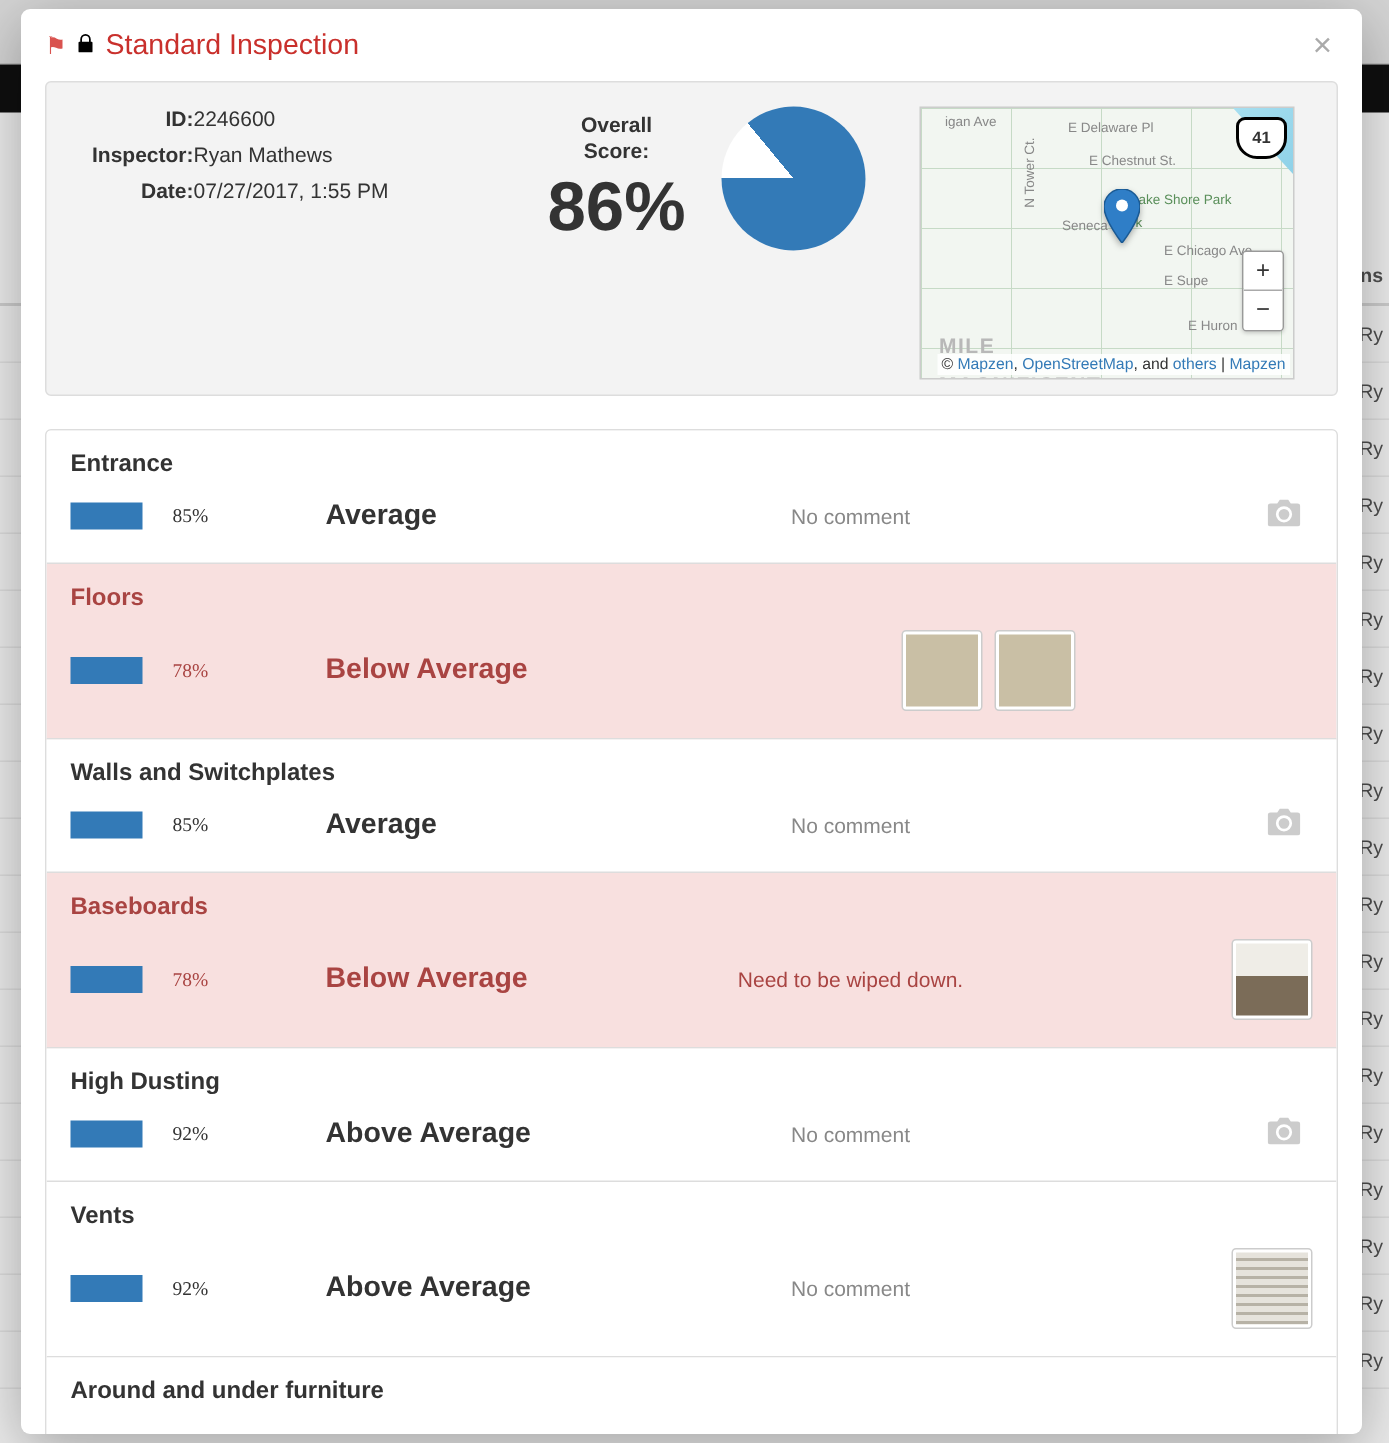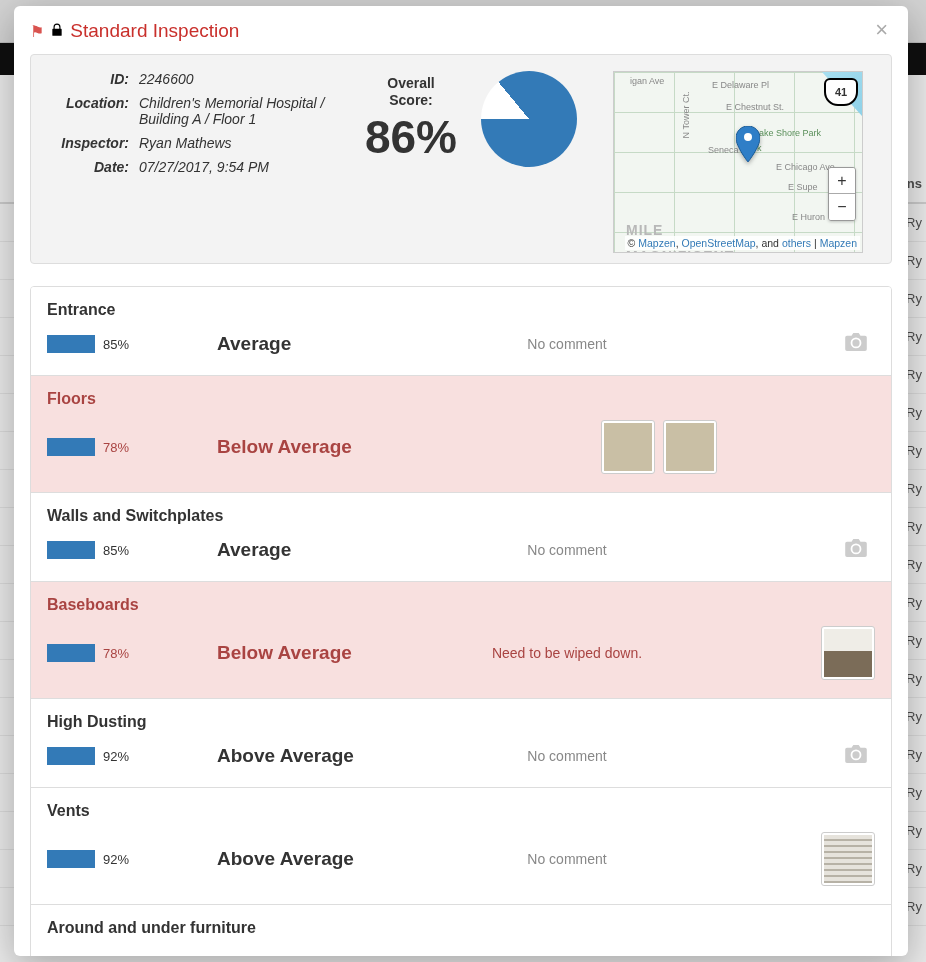--- a/index.html
+++ b/index.html
@@ -65,21 +65,21 @@
     padding: 16px 18px 10px 18px;
     display: grid;
     grid-template-columns: 280px 1fr 260px;
     gap: 12px;
     margin-bottom: 22px;
   }
   .meta-table {
     font-size: 14px;
     color:#333;
   }
-  .meta-row { display:flex; gap:10px; margin-bottom:8px;font-style:italic; }
+  .meta-row { display:flex; margin-bottom:8px; }
   .meta-label { width:80px; text-align:right; font-weight:700; color:#333; font-size:14px;}
   .meta-value { flex:1; color:#333; font-size:14px; }
   .score-col {
     text-align:center;
     display:flex; flex-direction:column; align-items:center; gap:4px;
   }
   .score-caption { font-size:14px; font-weight:700; color:#333; line-height:1.25;}
   .score-number { font-size:46px; font-weight:700; color:#333; }
   .score-row { display:flex; align-items:center; gap:24px; justify-content:center; }
   .pie {
@@ -170,21 +170,21 @@
   }
   .section.red .section-title,
   .section.red .rating,
   .section.red .comment { color:#a94442; }
   .section-row {
     display:grid;
     grid-template-columns: 160px 190px 300px 1fr;
     align-items:center;
     gap:10px;
   }
-  .pct-cell { display:flex; align-items:center; gap:8px; }
+  .pct-cell { display:flex; align-items:center; gap:20px;font-family:Liberation Serif, serif; }
   .bar-outer { width:48px; height:18px; background:#337ab7; }
   .pct-text { font-size:13px; color:#333; }
   .section.red .pct-text{ color:#a94442;}
   .rating {
     font-size:19px; font-weight:700; color:#333;
   }
   .comment {
     font-size:14px; color:#888; text-align:center;
   }
   .thumbs {
@@ -258,30 +258,26 @@
 
   <div class="modal-body">
 
     <div class="summary-panel">
       <div class="meta-table">
         <div class="meta-row">
           <div class="meta-label">ID:</div>
           <div class="meta-value">2246600</div>
         </div>
         <div class="meta-row">
-          <div class="meta-label">Location:</div>
-          <div class="meta-value">Children's Memorial Hospital / Building A / Floor 1</div>
-        </div>
-        <div class="meta-row">
           <div class="meta-label">Inspector:</div>
           <div class="meta-value">Ryan Mathews</div>
         </div>
         <div class="meta-row">
           <div class="meta-label">Date:</div>
-          <div class="meta-value">07/27/2017, 9:54 PM</div>
+          <div class="meta-value">07/27/2017, 1:55 PM</div>
         </div>
       </div>
 
       <div class="score-col">
         <div class="score-row">
           <div>
             <div class="score-caption">Overall</div>
             <div class="score-caption">Score:</div>
             <div class="score-number">86%</div>
           </div>
@@ -291,21 +287,21 @@
 
       <div class="map-box">
         <div class="map-grid"></div>
         <div class="map-water"></div>
         <div class="map-street" style="left:16px;top:4px;">igan Ave</div>
         <div class="map-street" style="left:98px;top:8px;">E Delaware Pl</div>
         <div class="map-street" style="left:112px;top:30px;">E Chestnut St.</div>
         <div class="map-street" style="left:94px;top:73px;">Seneca</div>
         <div class="map-street" style="left:49px;top:38px;transform:rotate(-90deg);">N Tower Ct.</div>
         <div class="map-street" style="left:162px;top:90px;">E Chicago Ave.</div>
-        <div class="map-street" style="left:174px;top:110px;">E Supe</div>
+        <div class="map-street" style="left:162px;top:110px;">E Supe</div>
         <div class="map-street" style="left:178px;top:140px;">E Huron</div>
         <div class="map-street" style="left:140px;top:56px;color:#5a8f5a;">Lake Shore Park</div>
         <div class="map-street" style="left:140px;top:71px;color:#5a8f5a;">rk</div>
         <div class="hwy-shield">41</div>
         <div class="mag-label">MAGNIFICENT</div>
         <div class="mag-label2">MILE</div>
         <div class="map-marker">
           <svg width="24" height="36" viewBox="0 0 24 36">
               <path fill="#2f7ec7" stroke="#1a5a94" stroke-width="1" d="M12 0C5.4 0 0 5.3 0 11.9 0 20.8 12 36 12 36s12-15.2 12-24.1C24 5.3 18.6 0 12 0z"></path>
               <circle cx="12" cy="11" r="4" fill="#fff"></circle>

